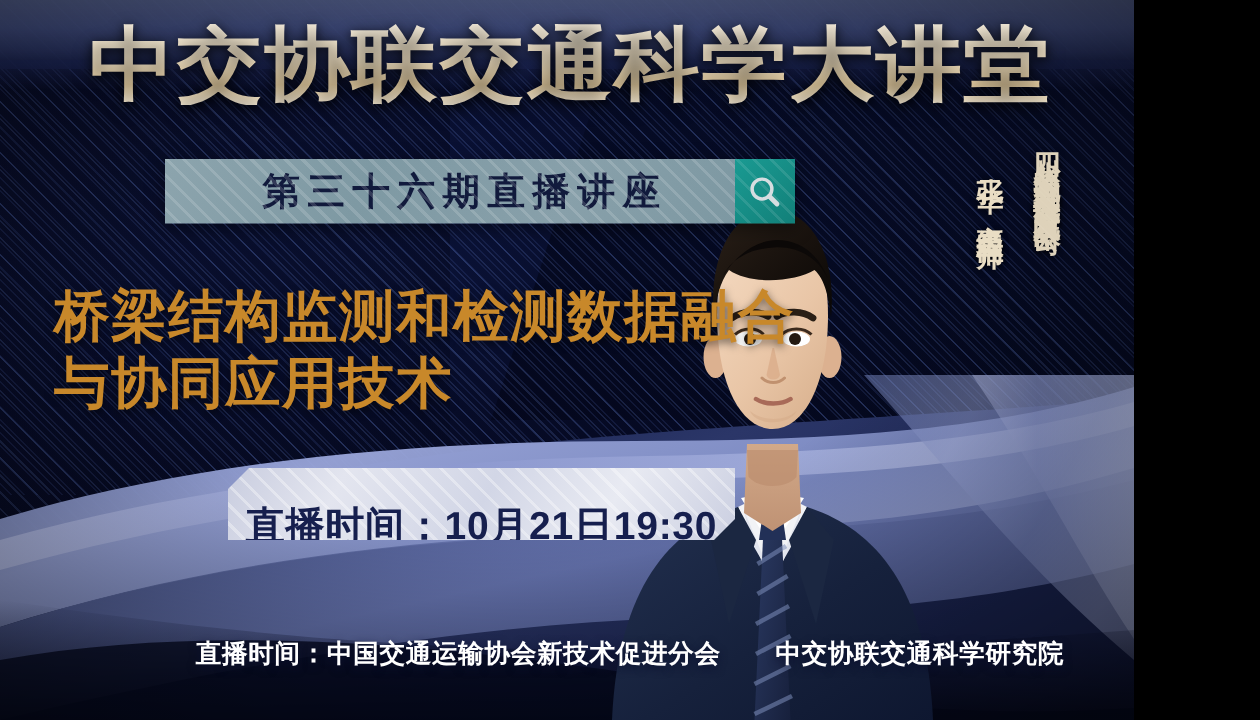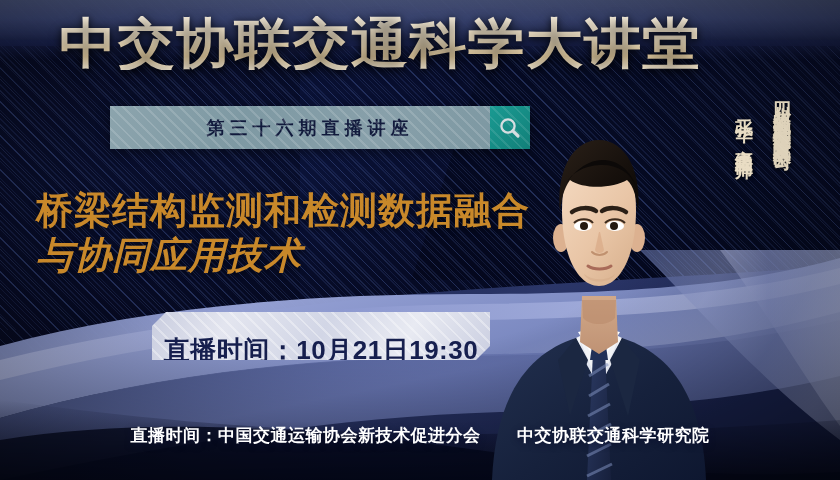--- a/index.html
+++ b/index.html
@@ -1,20 +1,20 @@
 <!DOCTYPE html>
 <html><head>
 <meta charset="utf-8">
 <style>
   html,body{margin:0;padding:0;background:#000;}
   *{box-sizing:border-box;}
 
   #poster{
     position:relative;
-    width:840px;height:480px;
+    width:756px;height:480px;
     overflow:hidden;
     background:#0f172a;
     font-family:"Liberation Sans","DejaVu Sans",sans-serif;
     -webkit-font-smoothing:antialiased;
   }
 
   
   .bg-base{
     position:absolute;inset:0;
     background:
@@ -98,21 +98,21 @@
     position:absolute;left:110px;top:106px;width:420px;height:43px;
     display:flex;align-items:stretch;
     box-shadow:0 3px 12px rgba(0,0,0,.45);
   }
   .episode-label{
     flex:1;
     display:flex;align-items:center;justify-content:center;
     background:linear-gradient(110deg,#8ca4ad 0%,#7e99a3 35%,#88a0aa 70%,#7d98a2 100%);
     position:relative;overflow:hidden;
     color:#111a3c;
-    font-size:18px;font-weight:bold;letter-spacing:5px;
+    font-size:25px;font-weight:bold;letter-spacing:5px;
     padding-left:20px;
   }
   .episode-label:after{
     content:"";position:absolute;inset:0;
     background-image:repeating-linear-gradient(45deg,
       rgba(255,255,255,0) 0px,rgba(255,255,255,0) 6px,
       rgba(255,255,255,.14) 6px,rgba(255,255,255,.14) 8px);
     pointer-events:none;
   }
   .episode-search{
@@ -132,21 +132,21 @@
   
   .lecture-title{
     position:absolute;left:36px;top:188px;width:520px;
     text-align:left;
     color:#c8882a;
     font-size:37px;font-weight:bold;
     line-height:1.22;
     letter-spacing:1px;
     text-shadow:0 2px 6px rgba(0,0,0,.55);
   }
-  .lecture-title .ln2{display:block;font-style:italic;}
+  .lecture-title .ln2{display:block;}
 
   
   .time-badge{
     position:absolute;left:152px;top:312px;width:338px;height:48px;
     background:linear-gradient(118deg,#c9cddf 0%,#e3e5ef 22%,#d2d6e6 50%,#e8eaf2 74%,#cbcfe1 100%);
     clip-path:polygon(14px 0,100% 0,100% calc(100% - 14px),calc(100% - 14px) 100%,0 100%,0 14px);
     display:flex;align-items:center;justify-content:center;
     box-shadow:0 3px 14px rgba(0,0,0,.5);
     position:absolute;
   }

